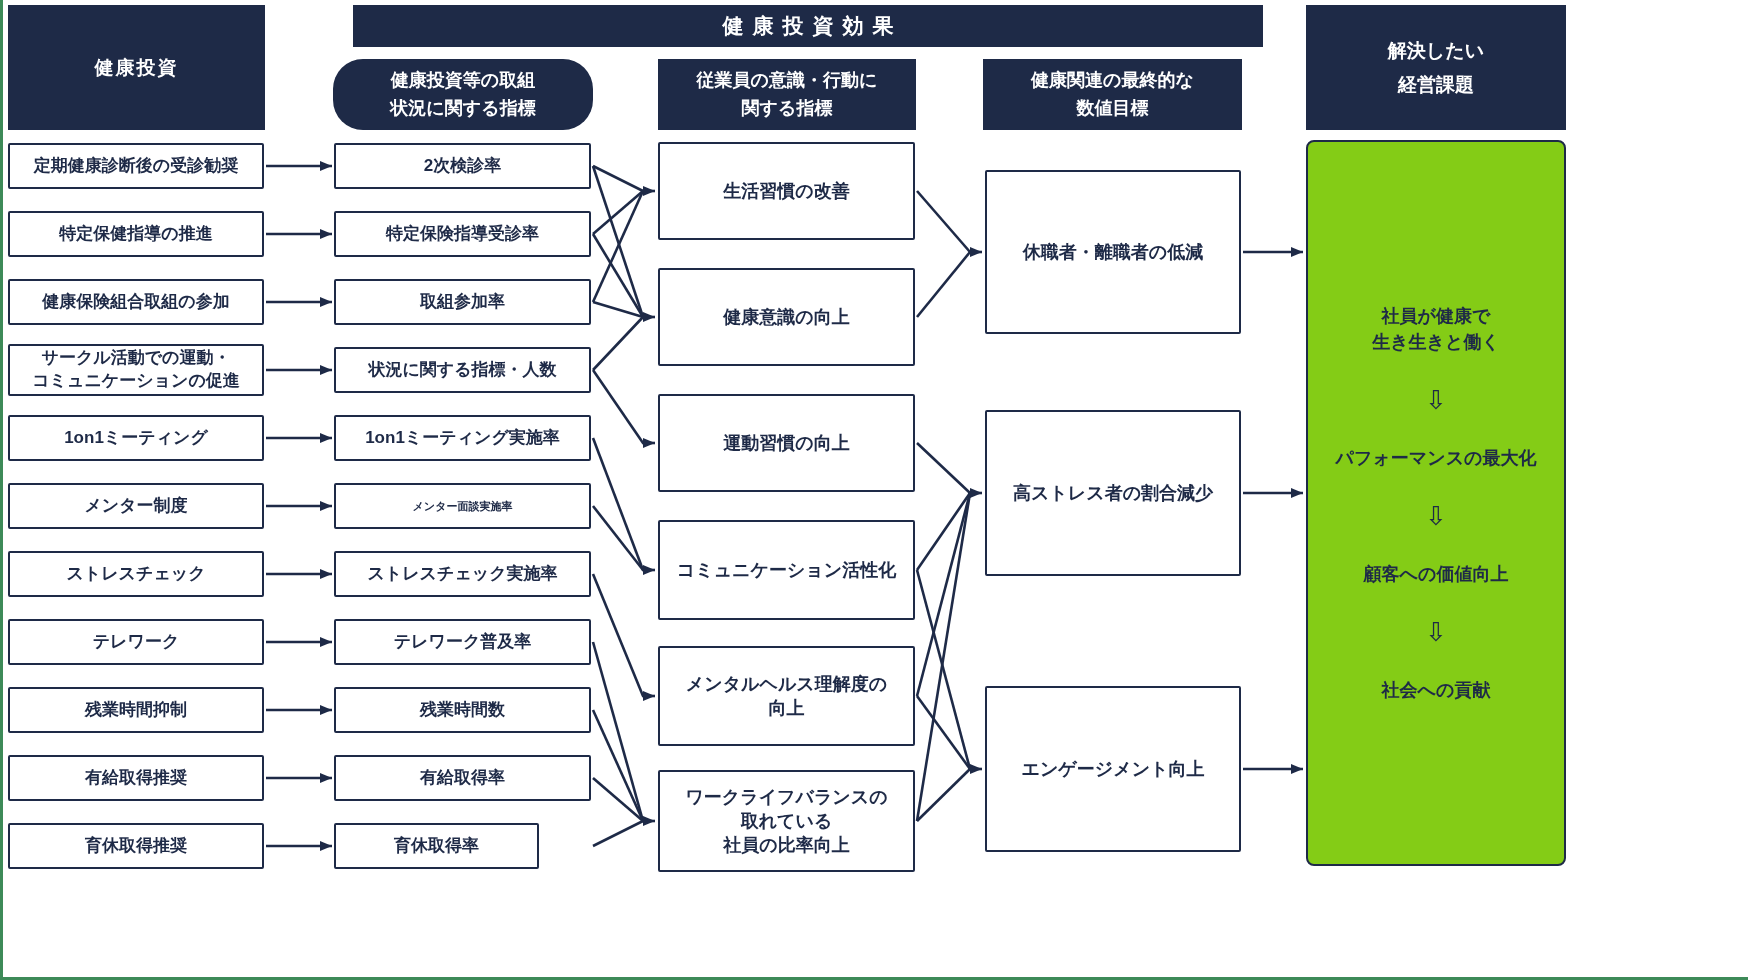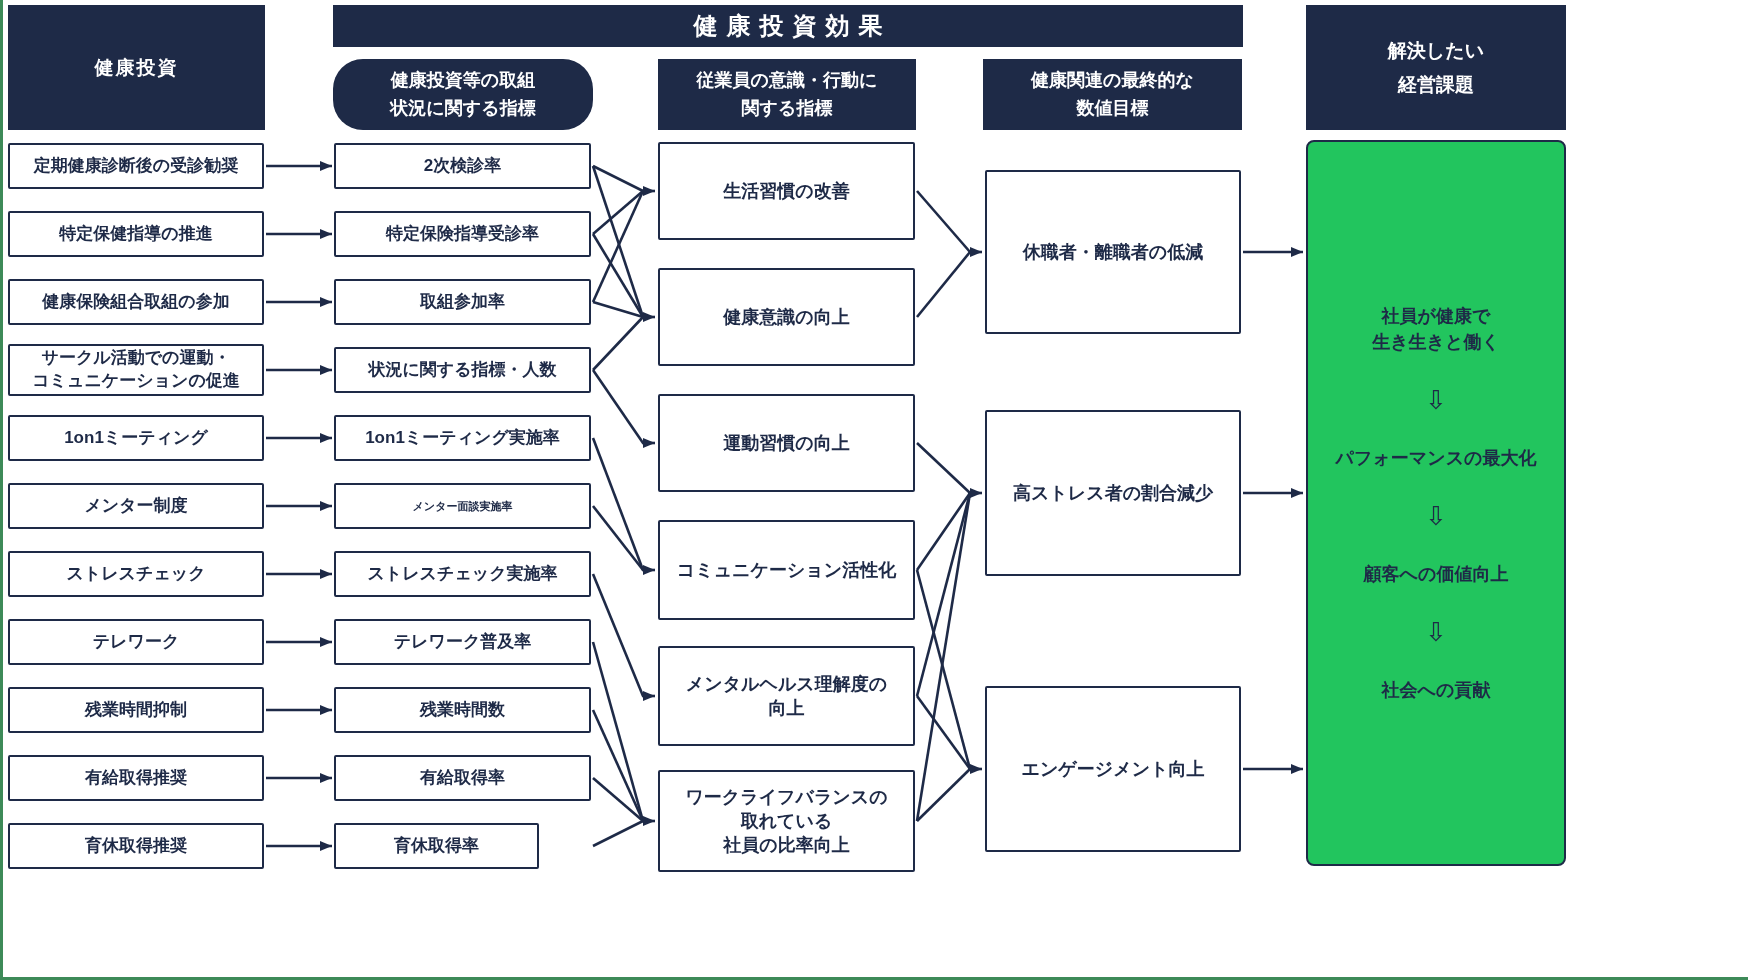--- a/index.html
+++ b/index.html
@@ -17,34 +17,34 @@
     box-sizing:border-box;
     overflow:hidden;
   }
   #edges{position:absolute;left:0;top:0;width:1748px;height:980px;}
   .edge{stroke:var(--navy);stroke-width:2.6;fill:none;}
   .hdr{
     position:absolute;display:flex;align-items:center;justify-content:center;
     background:var(--navy);color:#ffffff;font-weight:700;text-align:center;
     box-sizing:border-box;white-space:pre-line;
   }
-  .hdr-banner{font-size:24px;letter-spacing:9px;padding-left:9px;}
+  .hdr-banner{font-size:21px;letter-spacing:9px;padding-left:9px;margin-left:20px;}
   .hdr-col1{font-size:19px;letter-spacing:2px;}
   .hdr-sub{font-size:18px;line-height:1.55;}
   .hdr-right{font-size:19px;line-height:1.75;}
   .node{
     position:absolute;display:flex;align-items:center;justify-content:center;
     background:#ffffff;border:2.5px solid var(--navy);border-radius:2px;
     color:var(--navy);font-weight:700;text-align:center;
     white-space:pre-line;line-height:1.35;box-sizing:border-box;
     padding:2px 8px;
   }
   .col5box{
     position:absolute;left:1303px;top:140px;width:260px;height:726px;
-    background:#22c55e;border:2.5px solid var(--navy);border-radius:8px;
+    background:#84cc16;border:2.5px solid var(--navy);border-radius:8px;
     box-sizing:border-box;display:flex;align-items:center;justify-content:center;
   }
   .flow{display:flex;flex-direction:column;align-items:center;gap:32px;}
   .flow-item{
     color:var(--navy);font-weight:700;font-size:18px;text-align:center;
     white-space:pre-line;line-height:1.45;
   }
   .flow-arrow{
     color:var(--navy);font-size:26px;line-height:1;font-weight:400;
     font-family:"DejaVu Sans",sans-serif;

